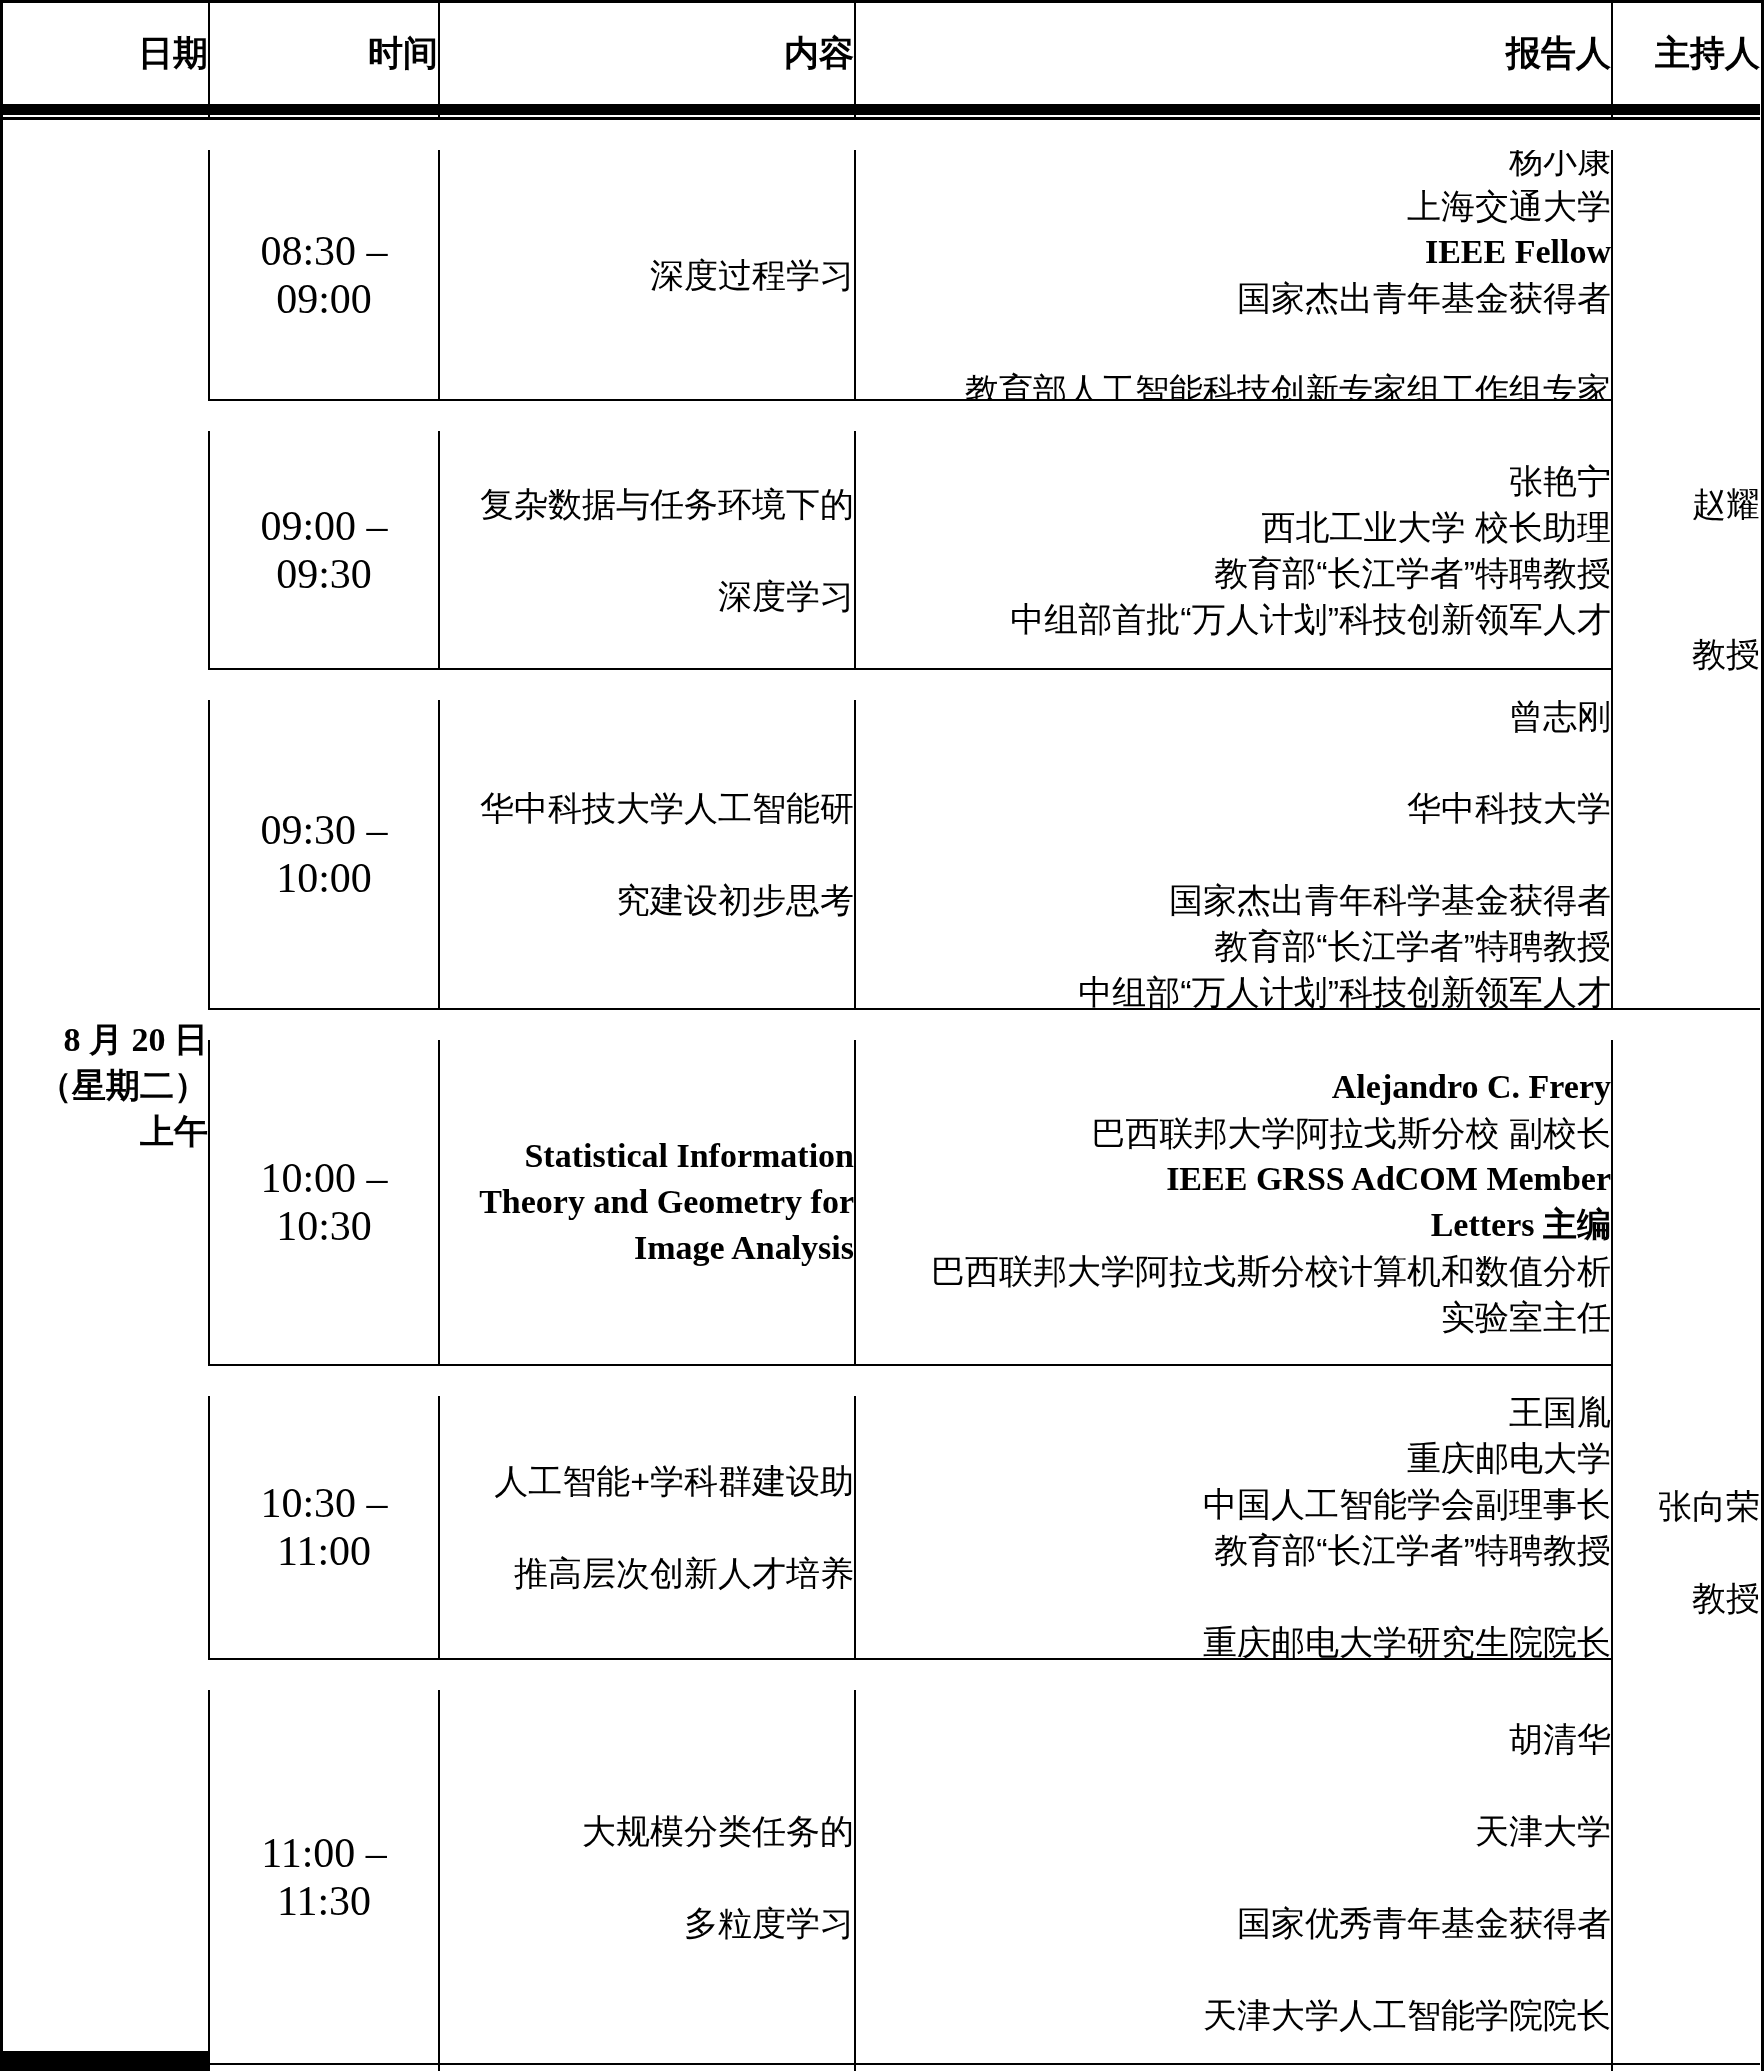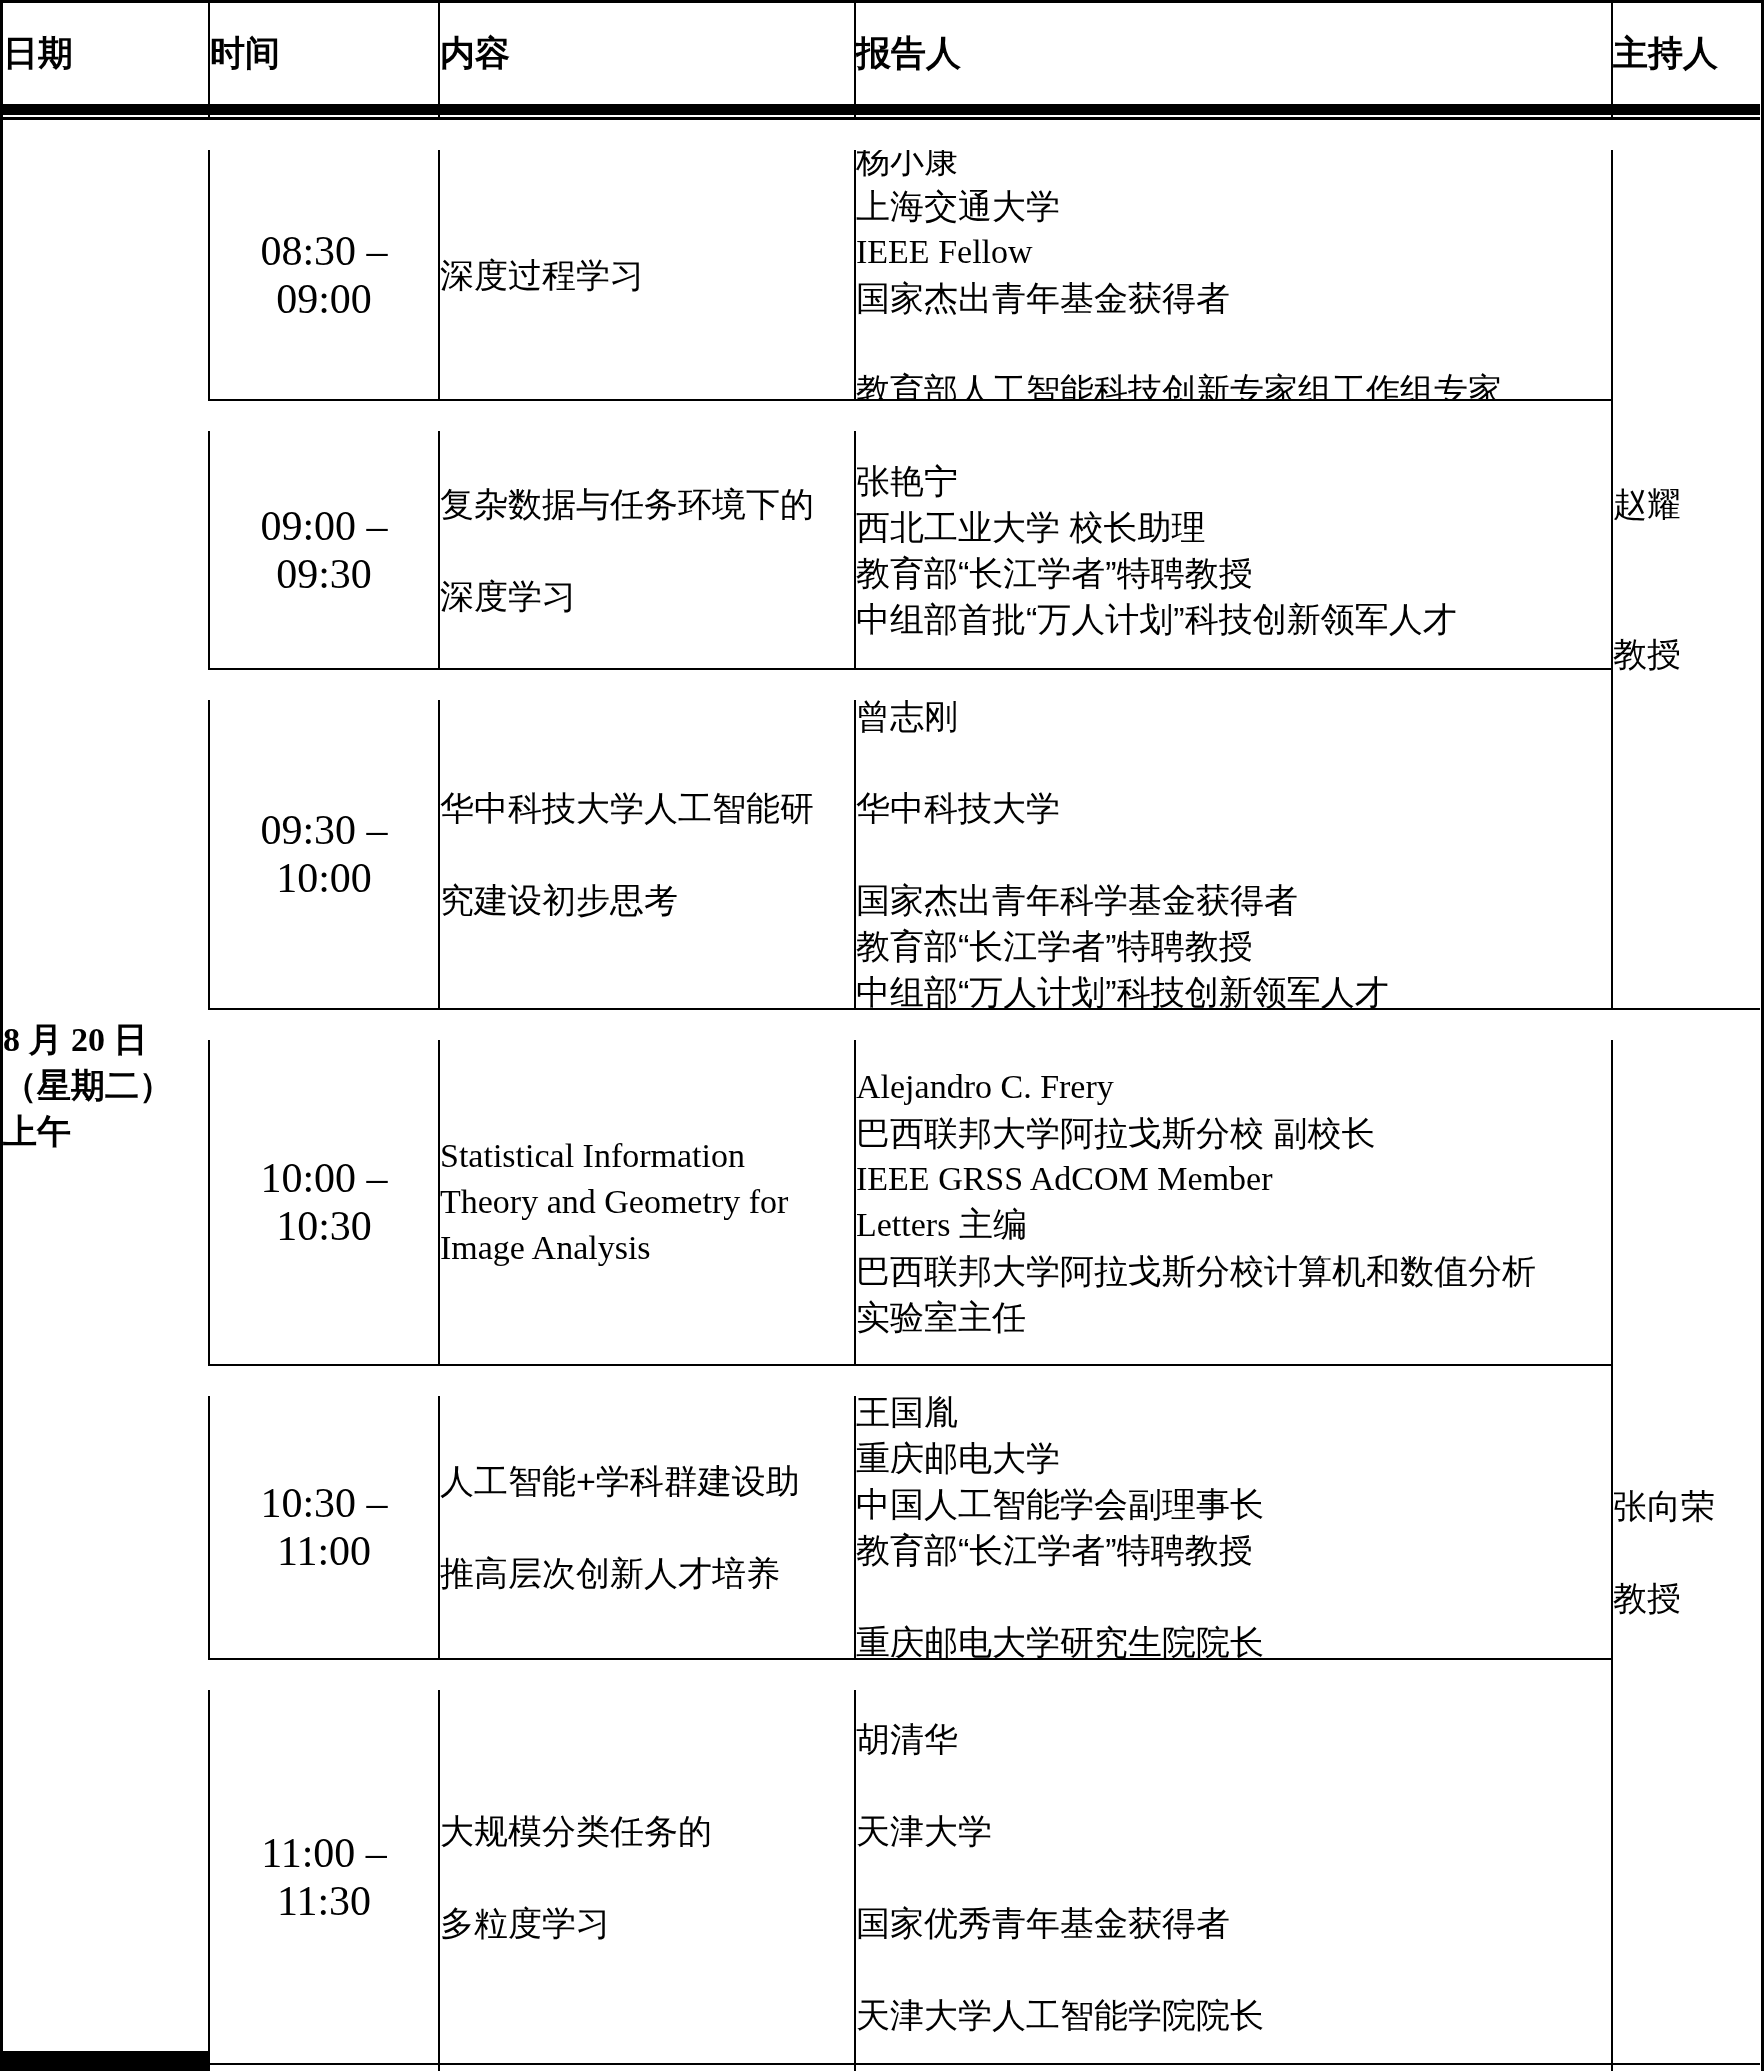--- a/index.html
+++ b/index.html
@@ -9,21 +9,21 @@
     grid-template-columns:205px 230px 416px 757px 149px;
     grid-template-rows:101px 16px 281px 269px 340px 356px 294px 405px 6.2px;
     width:1764px;height:2071px;
     box-sizing:border-box;
     border:3.5px solid #000;border-bottom:none;
     background:#fff;color:#000;
     font-family:"Liberation Sans","DejaVu Sans",sans-serif;
   }
   .cell{
     display:flex;flex-direction:column;
-    justify-content:center;align-items:flex-start;
+    justify-content:center;align-items:flex-end;
     text-align:center;overflow:hidden;
     box-sizing:border-box;
   }
   .bl{border-left:2.6px solid #000;}
   .bb{border-bottom:2.6px solid #000;margin-top:30px;}
   .header{font-weight:bold;font-size:35px;}
   .divider{
     background:linear-gradient(to bottom,#000 0px,#000 10.6px,#fff 10.6px,#fff 13.2px,#000 13.2px,#000 16px);
   }
   .date{
@@ -32,21 +32,21 @@
     font-weight:bold;
     font-family:"Liberation Serif","DejaVu Serif",serif;
   }
   .hostA{grid-row:3 / span 3;grid-column:5;gap:29px;}
   .hostB{grid-row:6 / span 3;grid-column:5;}
   .time span{
     font-family:"Liberation Serif","DejaVu Serif",serif;
     font-size:42px;
   }
   .ln{min-height:46px;line-height:46px;font-size:34px;white-space:pre;}
-  .ln.serif{font-family:"Liberation Serif","DejaVu Serif",serif;}
+  .ln.serif{font-family:"Liberation Serif","DejaVu Serif",serif;font-weight:bold;}
   .c1{grid-column:1}.c2{grid-column:2}.c3{grid-column:3}.c4{grid-column:4}.c5{grid-column:5}
   .r0{grid-row:1}.rd{grid-row:2}
   .r1{grid-row:3}.r2{grid-row:4}.r3{grid-row:5}.r4{grid-row:6}.r5{grid-row:7}.r6{grid-row:8}
   .rs{grid-row:9}
   .strip-black{background:#000;}
 </style>
 </head>
 <body>
 
 <div class="table">

